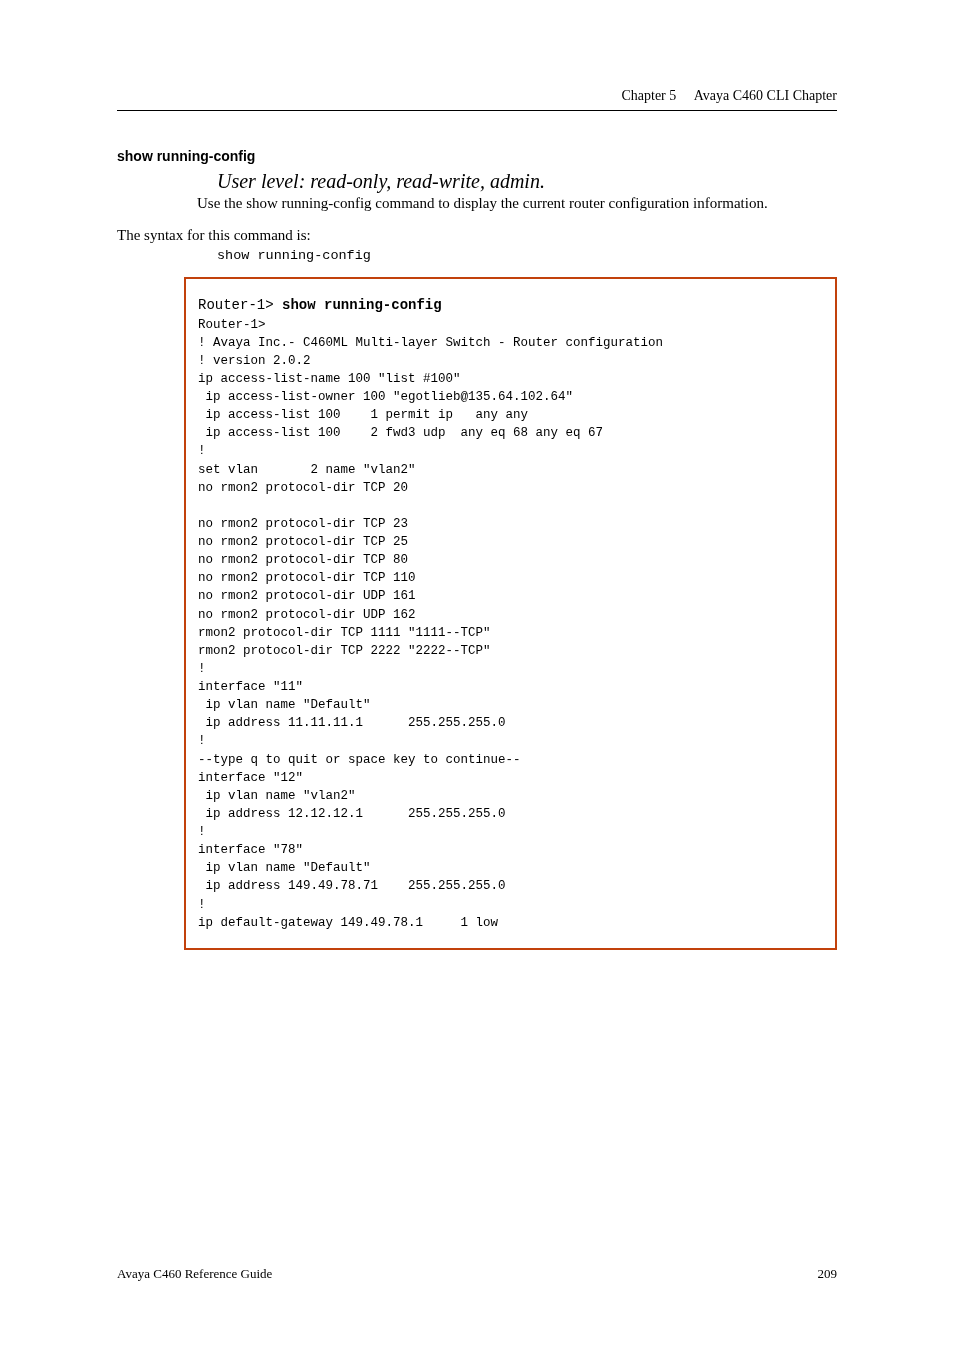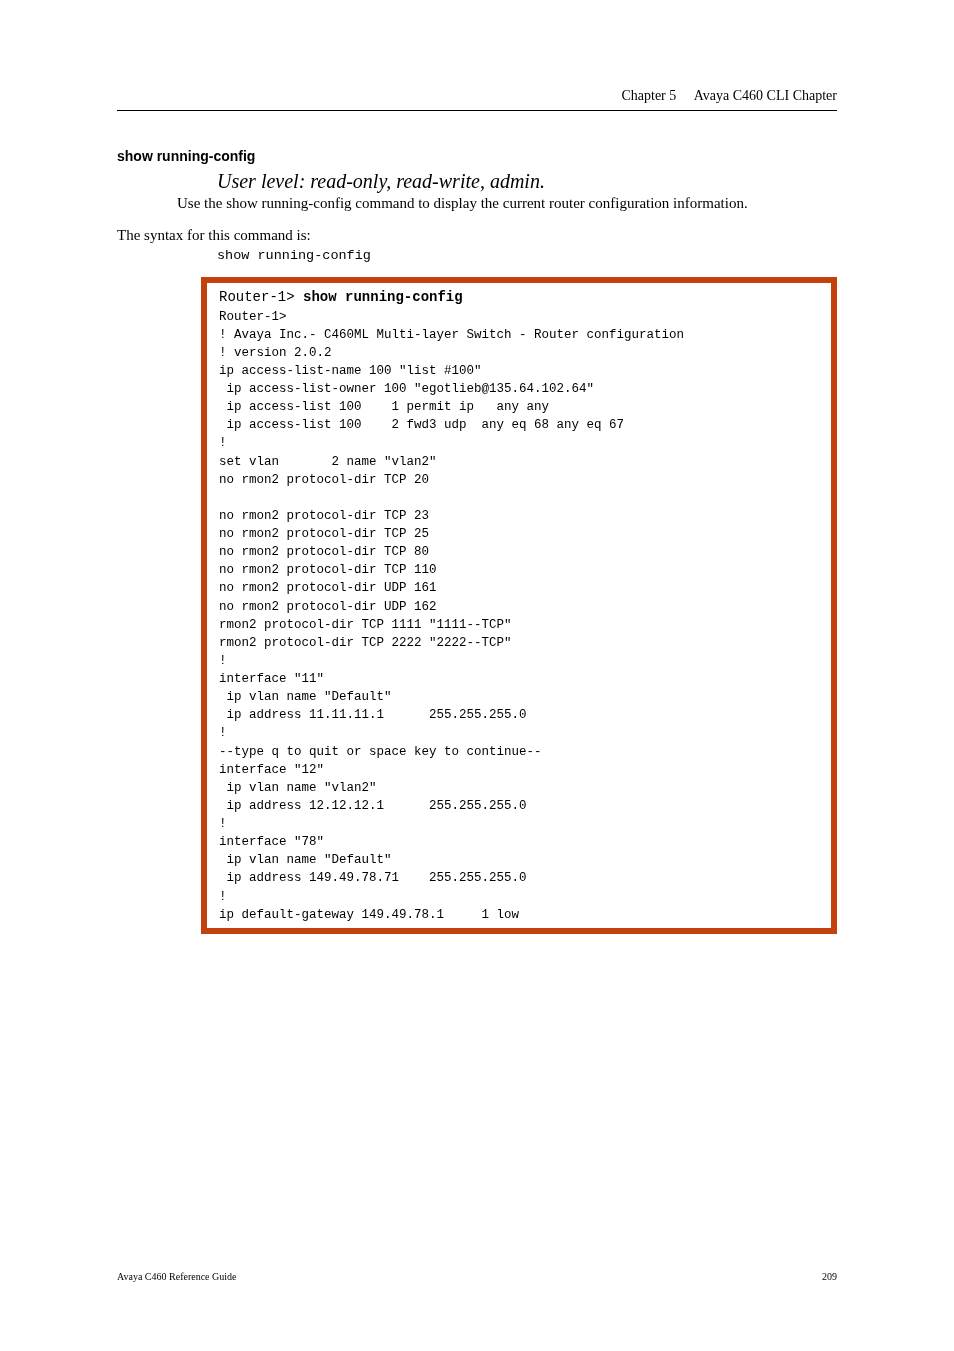--- a/index.html
+++ b/index.html
@@ -43,62 +43,62 @@
       margin-bottom: 6px;
     }
     .user-level {
       font-style: italic;
       font-size: 20px;
       margin-left: 100px;
       margin-bottom: 0;
     }
     .body-text {
       font-size: 15px;
-      margin-left: 60px;
+      margin-left: 80px;
       line-height: 1.35;
       margin-bottom: 14px;
     }
     .syntax-label {
       font-size: 15px;
       margin-bottom: 4px;
     }
     .mono-line {
       font-family: "Courier New", Courier, monospace;
       font-size: 13.5px;
       margin-left: 100px;
       margin-bottom: 14px;
     }
     .example-label {
       font-size: 15px;
       margin-left: 100px;
       margin-bottom: 10px;
     }
     .example-box {
-      margin-left: 84px;
-      border: 6px solid #c2410c;
-      padding: 4px 12px;
+      margin-left: 67px;
+      border: 2px solid #c2410c;
+      padding: 16px 12px;
       font-family: "Courier New", Courier, monospace;
       font-size: 12.5px;
       line-height: 1.45;
       white-space: pre;
     }
     .example-box .bold {
       font-weight: bold;
     }
     .example-box .prompt {
       font-size: 14px;
     }
     .footer {
       position: absolute;
       bottom: 69px;
       left: 117px;
       right: 117px;
       display: flex;
       justify-content: space-between;
-      font-size: 10px;
+      font-size: 13px;
     }
   </style>
 </head>
 <body>
 
 <div class="page-header">
   <span>Chapter 5</span>&nbsp;&nbsp;&nbsp;&nbsp;&nbsp;<span>Avaya C460 CLI Chapter</span>
 </div>
 <div class="header-rule"></div>
 

